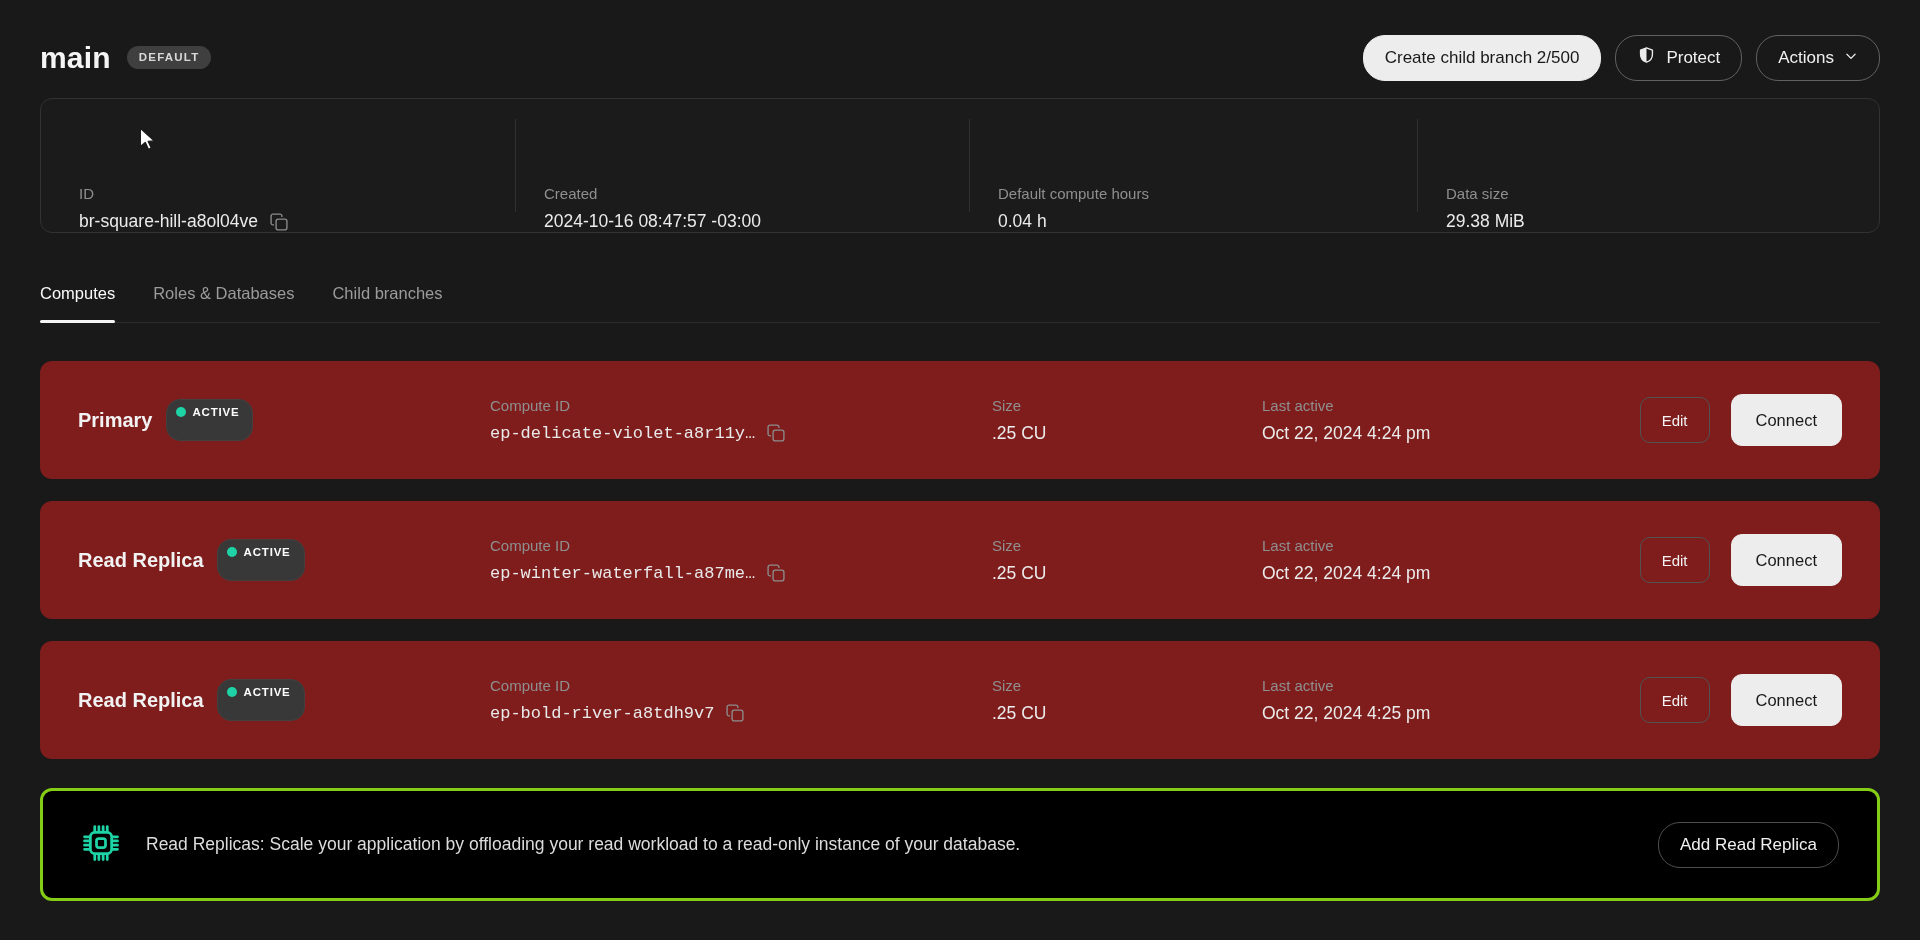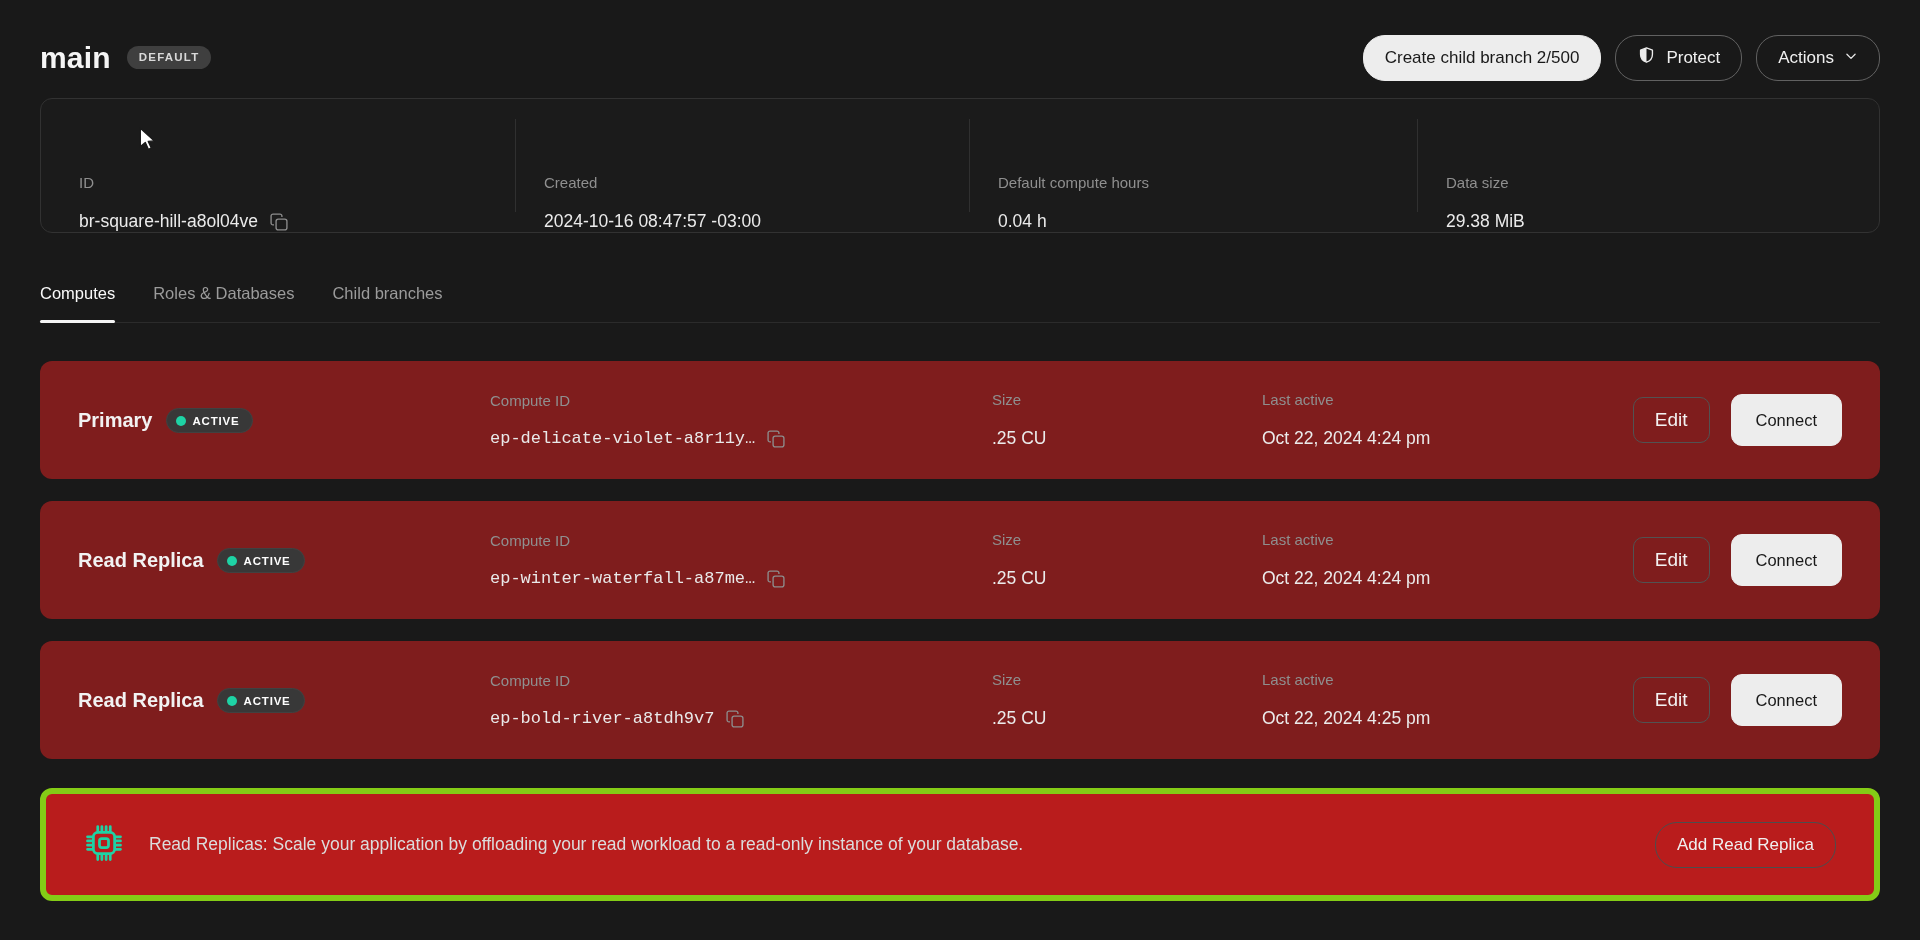--- a/index.html
+++ b/index.html
@@ -48,21 +48,21 @@
     display: flex;
     align-items: stretch;
   }
   .info-col { display: flex; flex-direction: column; justify-content: flex-end; }
   .info-col.c1 { width: 474px; padding-left: 38px; }
   .info-col.c2 { width: 453px; padding-left: 28px; }
   .info-col.c3 { width: 447px; padding-left: 28px; }
   .info-col.c4 { flex: 1; padding-left: 28px; }
   .v-divider { width: 1px; background: #303030; margin: 20px 0; }
   .field-label { font-size: 15px; color: #8f8f8f; }
-  .field-value { font-size: 17.5px; color: #ebebeb; margin-top: 20px; }
+  .field-value { font-size: 17.5px; color: #ebebeb; margin-top: 9px; }
   .value-with-copy { display: flex; align-items: center; gap: 11px; }
 
   .copy-icon { display: inline-flex; cursor: pointer; }
 
   
   .tabs {
     margin-top: 51px;
     display: flex; gap: 38px;
     border-bottom: 1px solid #2b2b2b;
   }
@@ -85,52 +85,52 @@
     margin-bottom: 22px;
     display: flex;
     align-items: center;
     padding: 0 38px;
   }
   .col-name { width: 412px; display: flex; align-items: center; gap: 13px; }
   .compute-name { font-size: 20px; font-weight: 600; color: #f2f2f2; }
   .status-badge {
     display: inline-flex; align-items: center; gap: 7px;
     background: #383838; border: 1px solid #414141;
-    padding: 6px 13px 5px 9px; border-radius: 14px;
+    padding: 6px 13px 22px 9px; border-radius: 14px;
   }
   .status-dot { width: 10px; height: 10px; border-radius: 50%; background: #1ed3a5; }
   .status-text { font-size: 11.5px; font-weight: 700; letter-spacing: .8px; color: #fdfdfd; }
   .col-id { width: 502px; }
   .col-size { width: 270px; }
   .col-last { flex: 1; }
   .mono-value {
     font-family: "Liberation Mono", "DejaVu Sans Mono", monospace;
     font-size: 17px; color: #e9e9e9;
   }
   .row-buttons { display: flex; align-items: center; gap: 21px; }
   .btn-edit {
     height: 46px; padding: 0 21px; border-radius: 10px;
     background: transparent; border: 1px solid #525252;
-    color: #f2f2f2; font-size: 19px; font-weight: 500; cursor: pointer;
+    color: #f2f2f2; font-size: 15px; font-weight: 500; cursor: pointer;
     font-family: "Liberation Sans", sans-serif;
   }
   .btn-connect {
     height: 52px; padding: 0 24px; border-radius: 11px;
     background: #ededed; border: 1px solid #ededed;
     color: #191919; font-size: 16.5px; font-weight: 500; cursor: pointer;
     font-family: "Liberation Sans", sans-serif;
   }
 
   
   .note-card {
     margin-top: 29px;
     height: 113px;
-    border: 6px solid #84cc16;
+    border: 3px solid #84cc16;
     border-radius: 12px;
-    background: #b91c1c;
+    background: #000000;
     display: flex;
     align-items: center;
     padding: 17px 38px;
   }
   .note-text { font-size: 17.5px; color: #dcdcdc; margin-left: 25px; }
   .note-card .btn-outline-dim { margin-left: auto; height: 46px; }
 
   .cursor-overlay { position: absolute; left: 136px; top: 126px; pointer-events: none; z-index: 10; }
 </style>
 </head>

